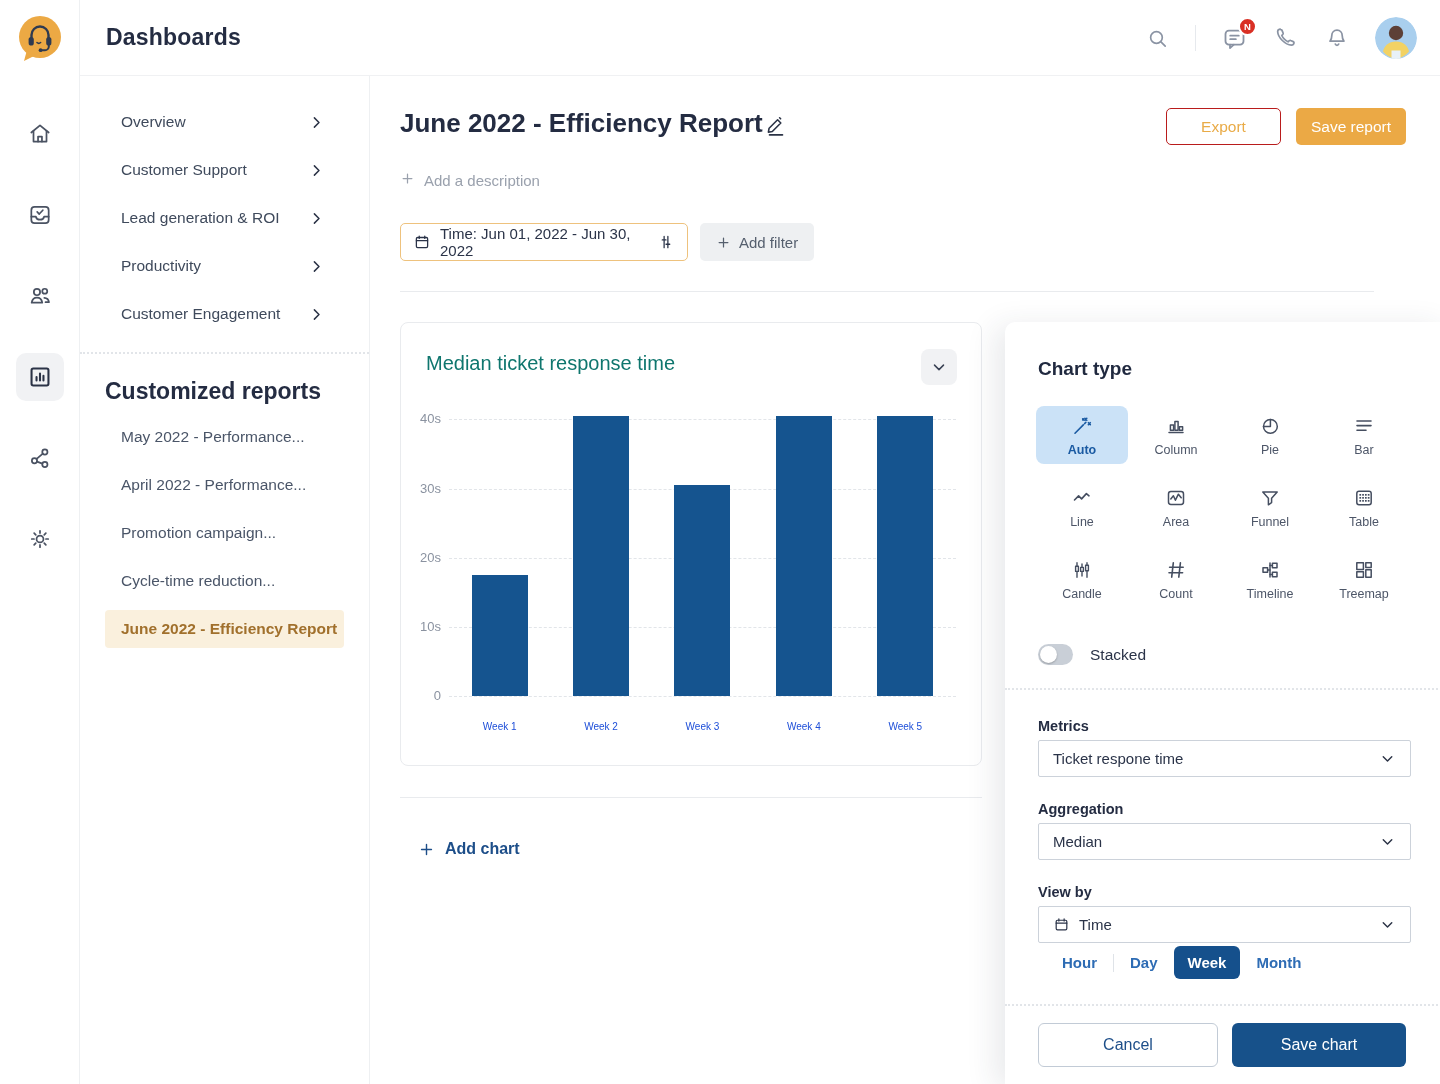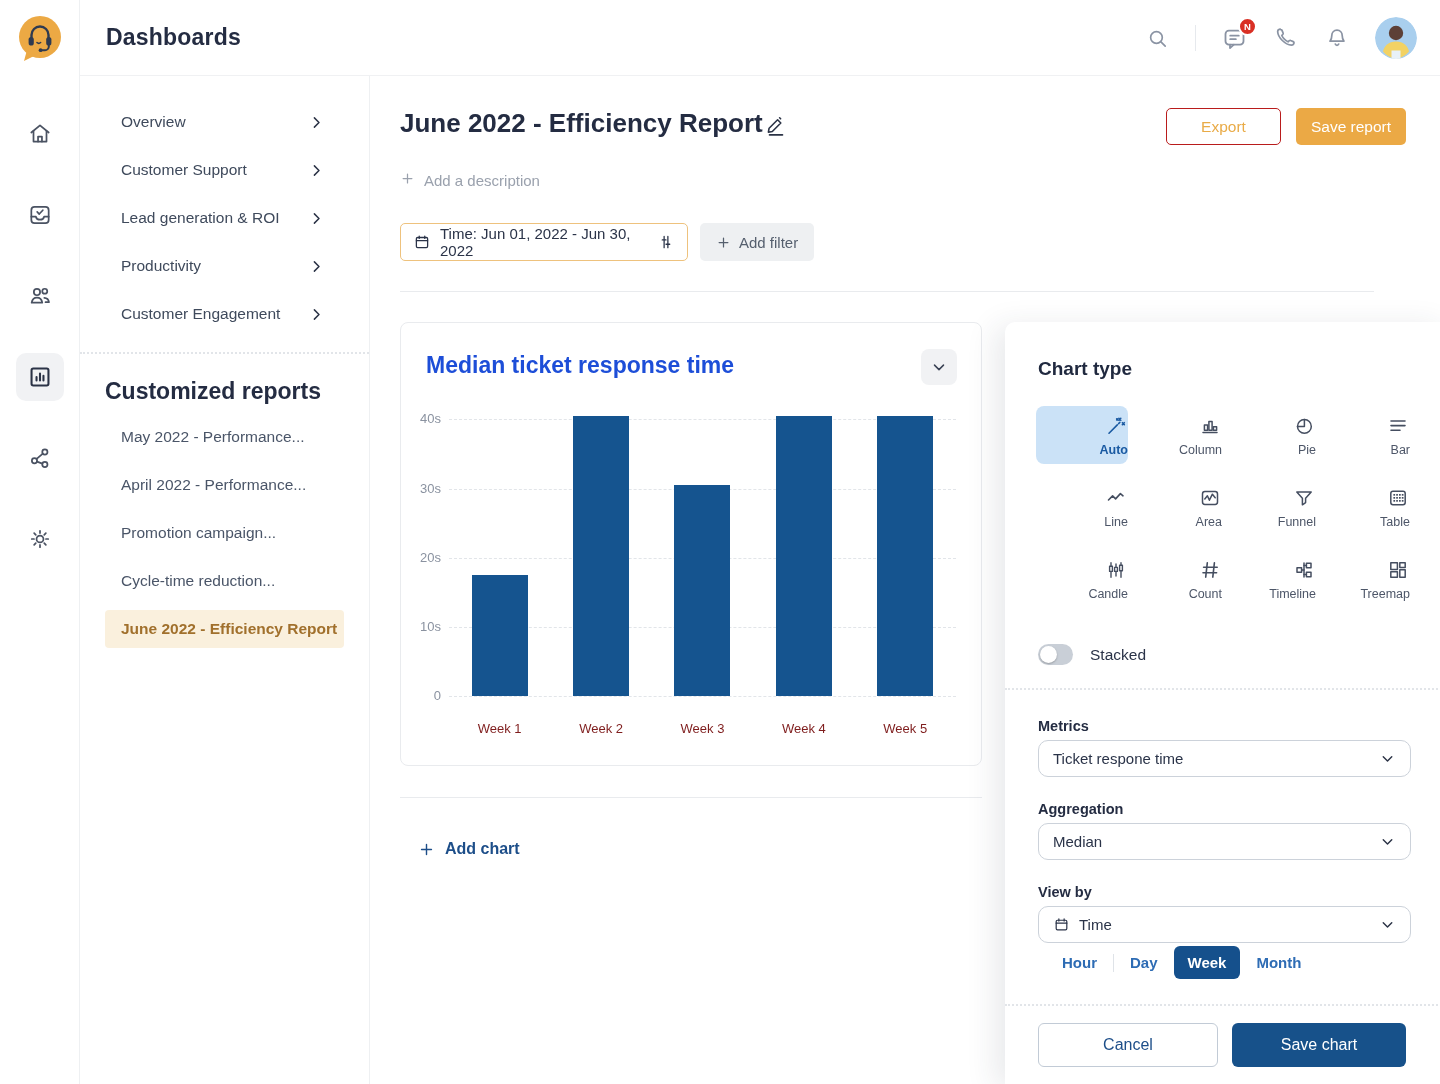--- a/index.html
+++ b/index.html
@@ -55,53 +55,53 @@
                  border-radius:5px; display:flex; align-items:center; gap:9px; padding:0 12px;
                  font-size:15px; color:#2A3348; cursor:pointer; background:#fff; }
   .filter-chip .grow { flex:1; }
   .add-filter { position:absolute; left:330px; top:147px; height:38px; padding:0 16px; background:#EEF0F2;
                 border:none; border-radius:5px; color:#555F6E; font-size:15px; display:flex; align-items:center;
                 gap:8px; font-family:inherit; cursor:pointer; }
   .main-divider { position:absolute; left:30px; top:215px; width:974px; height:1px; background:#E9EBEE; }
   
   .chart-card { position:absolute; left:30px; top:246px; width:582px; height:444px; background:#fff;
                 border:1px solid #E9EBEE; border-radius:8px; }
-  .card-title { position:absolute; left:25px; top:29px; font-size:23px; font-weight:bold; color:#1d4ed8; }
+  .card-title { position:absolute; left:25px; top:29px; font-size:20px; font-weight:normal; color:#0f766e; }
   .card-menu { position:absolute; right:24px; top:26px; width:36px; height:36px; background:#F1F2F4;
                border-radius:8px; border:none; display:flex; align-items:center; justify-content:center;
                color:#3A4254; cursor:pointer; }
   .gridline { position:absolute; left:48px; width:507px; border-top:1px dashed #E2E5E9; }
   .ytick { position:absolute; left:0; width:40px; text-align:right; font-size:13px; color:#8A92A0; }
   .bars { position:absolute; left:48px; top:93px; width:507px; height:280px; display:flex;
           align-items:flex-end; justify-content:space-around; }
   .bar { width:56px; background:#15548F; cursor:pointer; }
   .xlabels { position:absolute; left:48px; top:398px; width:507px; display:flex; justify-content:space-around; }
-  .xlabel { width:90px; text-align:center; font-size:13px; color:#7f1d1d; }
+  .xlabel { width:90px; text-align:center; font-size:10px; color:#1d4ed8; }
   .chart-divider { position:absolute; left:30px; top:721px; width:582px; height:1px; background:#E9EBEE; }
   .add-chart { position:absolute; left:48px; top:764px; color:#1D4E89; font-size:16px; font-weight:bold;
                display:flex; align-items:center; gap:10px; cursor:pointer; }
   
   .panel { position:absolute; left:635px; top:246px; width:445px; height:762px; background:#fff;
            border-top-left-radius:10px; box-shadow:-10px 4px 30px rgba(35,46,66,.10); z-index:4; }
   .panel-title { position:absolute; left:33px; top:36px; font-size:19px; font-weight:bold; color:#20293F; }
   .tiles { position:absolute; left:31px; top:84px; width:374px; display:grid;
            grid-template-columns:repeat(4,1fr); gap:14px 2px; }
-  .tile { height:58px; border-radius:8px; display:flex; flex-direction:column; align-items:flex-end;
+  .tile { height:58px; border-radius:8px; display:flex; flex-direction:column; align-items:center;
           justify-content:center; gap:5px; color:#454E60; cursor:pointer; }
   .tile .lbl { font-size:12.5px; color:#4D5668; }
   .tile.selected { background:#CBE2F7; color:#1A5AA2; }
   .tile.selected .lbl { color:#1A5AA2; font-weight:bold; }
   .stacked-row { position:absolute; left:33px; top:322px; display:flex; align-items:center; gap:17px; }
   .toggle { width:35px; height:21px; border-radius:11px; background:#C9CFD7; position:relative; cursor:pointer; }
   .toggle .knob { position:absolute; left:2px; top:2px; width:17px; height:17px; border-radius:50%;
                   background:#fff; box-shadow:0 1px 2px rgba(0,0,0,.25); }
   .stacked-lbl { font-size:15.5px; color:#2A3348; }
   .panel-dot { position:absolute; left:0; width:445px; border-top:2px dotted #E2E5E9; }
   .field-label { position:absolute; left:33px; font-size:14.5px; font-weight:bold; color:#242C42; }
-  .select { position:absolute; left:33px; width:373px; height:37px; border:1px solid #CCD2DA; border-radius:10px;
+  .select { position:absolute; left:33px; width:373px; height:37px; border:1px solid #CCD2DA; border-radius:2px;
             background:#fff; display:flex; align-items:center; gap:9px; padding:0 14px; font-size:15px;
             color:#2A3348; cursor:pointer; }
   .select .grow { flex:1; }
   .select .chev { color:#2B3346; display:flex; }
   .granularity { position:absolute; left:47px; top:624px; display:flex; align-items:center; }
   .gran-opt { color:#2E6CB4; font-size:15px; font-weight:bold; cursor:pointer; padding:8px 10px; }
   .gran-opt.selected { background:#15508C; color:#fff; border-radius:6px; padding:8px 14px; margin:0 6px; }
   .gran-div { width:1px; height:18px; background:#DFE3E8; margin:0 6px; }
   .cancel-btn { position:absolute; left:33px; top:701px; width:180px; height:44px; background:#fff;
                 border:1px solid #C2CBD6; border-radius:6px; color:#1D4E89; font-size:16px;

